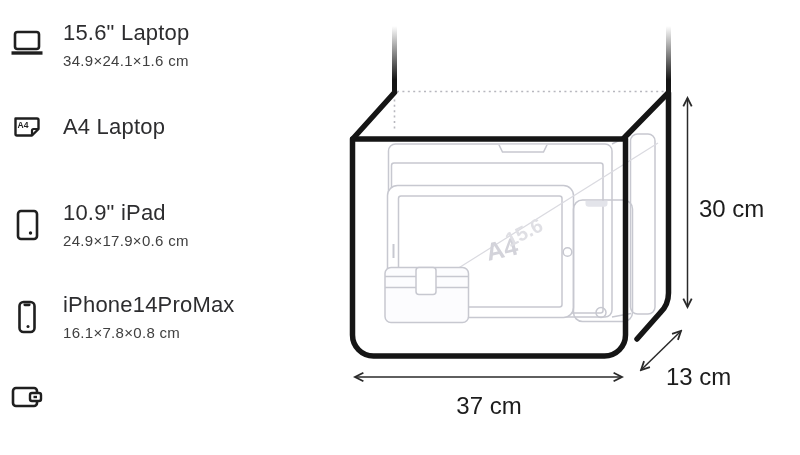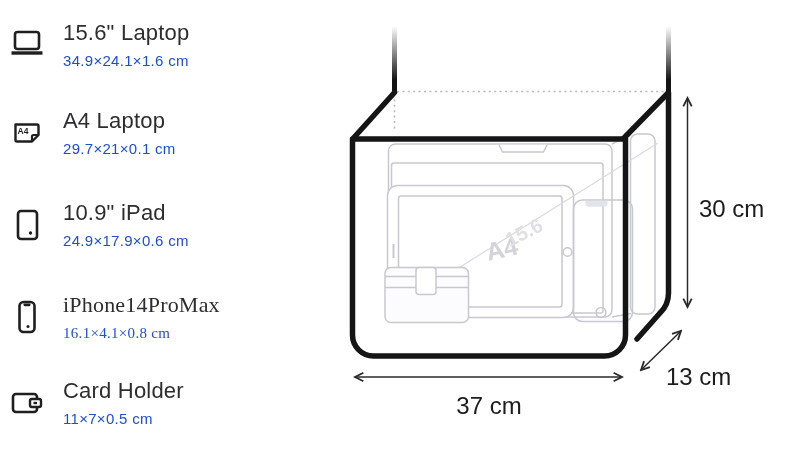--- a/index.html
+++ b/index.html
@@ -5,21 +5,21 @@
   html,body{margin:0;padding:0;background:#ffffff;}
   .stage{
     position:relative;width:800px;height:455px;background:#ffffff;overflow:hidden;
     font-family:"Liberation Sans",sans-serif;
   }
   .item-list{position:absolute;left:0;top:0;width:330px;height:455px;}
   .item-row{position:absolute;left:8px;display:flex;align-items:center;gap:17px;}
   .item-icon{width:38px;height:38px;flex:0 0 38px;display:flex;align-items:center;justify-content:center;}
   .item-text{display:flex;flex-direction:column;}
   .item-title{font-size:22px;line-height:26px;color:#2d2d2f;letter-spacing:.2px;}
-  .item-dims{font-size:15px;line-height:18px;margin-top:6px;color:#1d4ed8;letter-spacing:.3px;}
+  .item-dims{font-size:15px;line-height:18px;margin-top:6px;color:#404040;letter-spacing:.3px;}
   .diagram{position:absolute;left:330px;top:0;width:470px;height:455px;}
   svg text{font-family:"Liberation Sans",sans-serif;}
   .dim-label{font-size:24px;fill:#1c1c1c;}
 </style>
 </head>
 <body>
 
 <div class="stage">
 
   <div class="item-list">
@@ -40,62 +40,57 @@
     <div class="item-row" style="top:108px;">
       <span class="item-icon">
         <svg width="38" height="38" viewBox="0 0 38 38" fill="none">
           <path d="M7.5 10.5 H29 a1.5 1.5 0 0 1 1.5 1.5 V21 L24 27.5 H9 a1.5 1.5 0 0 1 -1.5 -1.5 Z" stroke="#1f1f1f" stroke-width="2.4" stroke-linejoin="round"></path>
           <path d="M30.5 21 H25.5 a1.5 1.5 0 0 0 -1.5 1.5 V27.5" stroke="#1f1f1f" stroke-width="2.2" stroke-linejoin="round"></path>
           <text x="9.5" y="19.5" font-size="8.5" font-weight="700" fill="#1f1f1f">A4</text>
         </svg>
       </span>
       <span class="item-text">
         <span class="item-title">A4 Laptop</span>
-        <span class="item-dims">29.7×21×0.1 cm</span>
       </span>
     </div>
 
     <div class="item-row" style="top:200px;">
       <span class="item-icon">
         <svg width="38" height="38" viewBox="0 0 38 38" fill="none">
           <rect x="10" y="5" width="19" height="28" rx="3" stroke="#1f1f1f" stroke-width="2.6"></rect>
           <circle cx="22.5" cy="27" r="1.7" fill="#1f1f1f"></circle>
         </svg>
       </span>
       <span class="item-text">
         <span class="item-title">10.9" iPad</span>
         <span class="item-dims">24.9×17.9×0.6 cm</span>
       </span>
     </div>
 
-    <div class="item-row" style="top:292px;font-family:Liberation Serif, serif;">
+    <div class="item-row" style="top:292px;">
       <span class="item-icon">
         <svg width="38" height="38" viewBox="0 0 38 38" fill="none">
           <rect x="11.5" y="4" width="15" height="30" rx="4" stroke="#1f1f1f" stroke-width="2.6"></rect>
           <path d="M15.5 5.5 h7 v1.2 a1.6 1.6 0 0 1 -1.6 1.6 h-3.8 a1.6 1.6 0 0 1 -1.6 -1.6 Z" fill="#1f1f1f"></path>
           <circle cx="20" cy="28.5" r="1.5" fill="#1f1f1f"></circle>
         </svg>
       </span>
       <span class="item-text">
         <span class="item-title">iPhone14ProMax</span>
-        <span class="item-dims">16.1×4.1×0.8 cm</span>
+        <span class="item-dims">16.1×7.8×0.8 cm</span>
       </span>
     </div>
 
     <div class="item-row" style="top:378px;">
       <span class="item-icon">
         <svg width="38" height="38" viewBox="0 0 38 38" fill="none">
           <rect x="5" y="10" width="24" height="18" rx="3" stroke="#1f1f1f" stroke-width="2.6"></rect>
           <rect x="22" y="15" width="11" height="8" rx="2" fill="#ffffff" stroke="#1f1f1f" stroke-width="2.4"></rect>
           <path d="M25.5 19 h3.5" stroke="#1f1f1f" stroke-width="2.4"></path>
         </svg>
-      </span>
-      <span class="item-text">
-        <span class="item-title">Card Holder</span>
-        <span class="item-dims">11×7×0.5 cm</span>
       </span>
     </div>
   </div>
 
   <svg class="diagram" width="470" height="455" viewBox="330 0 470 455" fill="none">
     <defs>
       <linearGradient id="strapFade" gradientUnits="userSpaceOnUse" x1="0" y1="26" x2="0" y2="80">
         <stop offset="0" stop-color="#141414" stop-opacity="0"></stop>
         <stop offset="1" stop-color="#141414" stop-opacity="1"></stop>
       </linearGradient>

